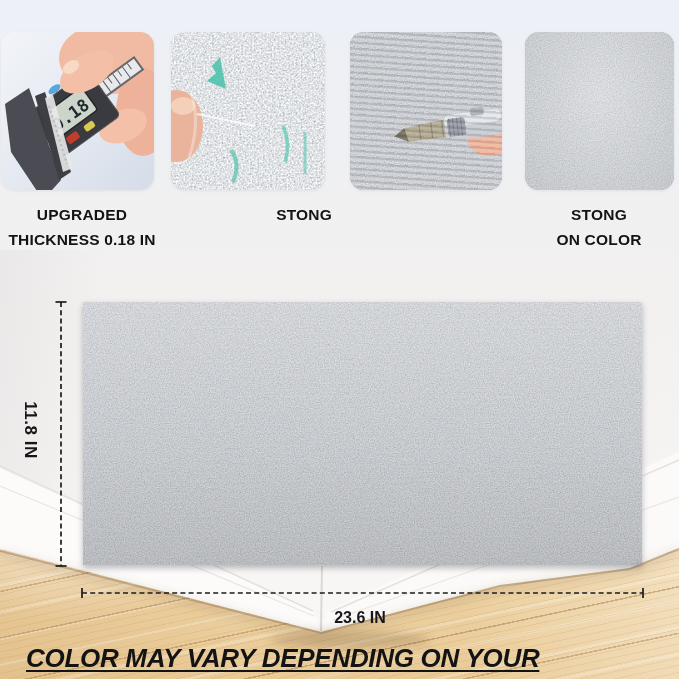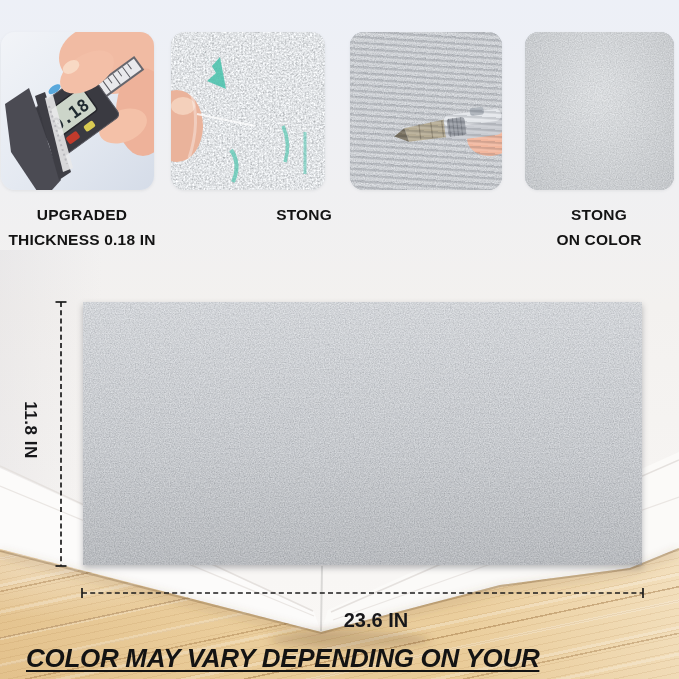--- a/index.html
+++ b/index.html
@@ -42,21 +42,21 @@
     box-shadow:0 3px 6px rgba(60,62,72,0.35);
     background:#979da5;overflow:hidden;
   }
   .carpet .tone{position:absolute;inset:0;
     background:linear-gradient(180deg,rgba(255,255,255,0.10),rgba(0,0,0,0.03) 55%,rgba(0,0,0,0.10)),
                repeating-linear-gradient(0deg,rgba(255,255,255,0.05) 0 1px,rgba(0,0,0,0) 1px 7px);}
   
   .dim-label{position:absolute;color:#17171a;font-weight:bold;}
   .dim-h{left:-11px;top:420px;width:82px;text-align:center;font-size:17px;
     transform:rotate(90deg);letter-spacing:0.5px;}
-  .dim-w{left:322px;top:609px;width:76px;text-align:center;font-size:20px;padding-left:16px;}
+  .dim-w{left:322px;top:609px;width:76px;text-align:center;font-size:16px;}
   .disclaimer{
     position:absolute;left:26px;top:643px;color:#131313;
     font-size:26px;font-weight:bold;font-style:italic;letter-spacing:-0.3px;
     text-decoration:underline;text-decoration-thickness:2px;text-underline-offset:3px;
   }
 </style>
 </head>
 <body>
 
 <div class="stage">

